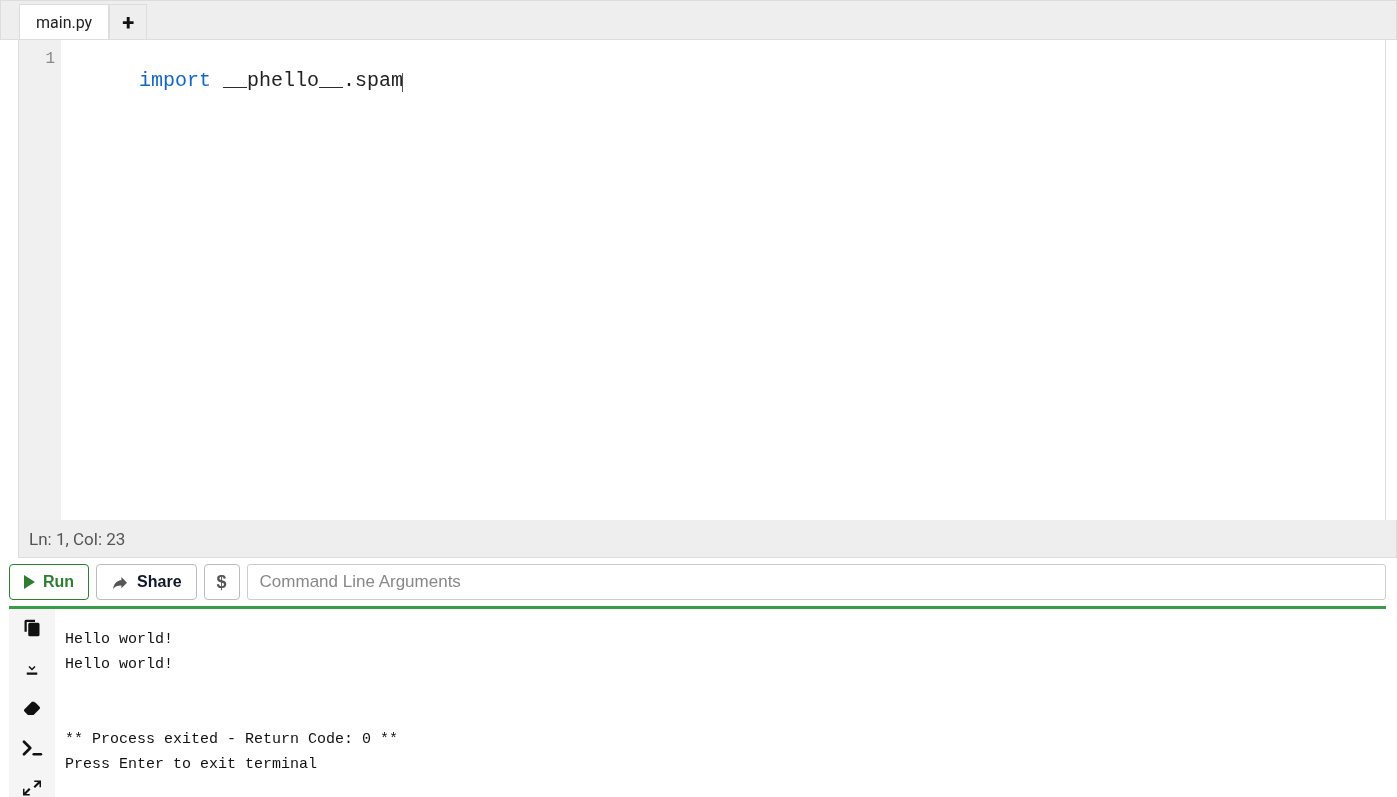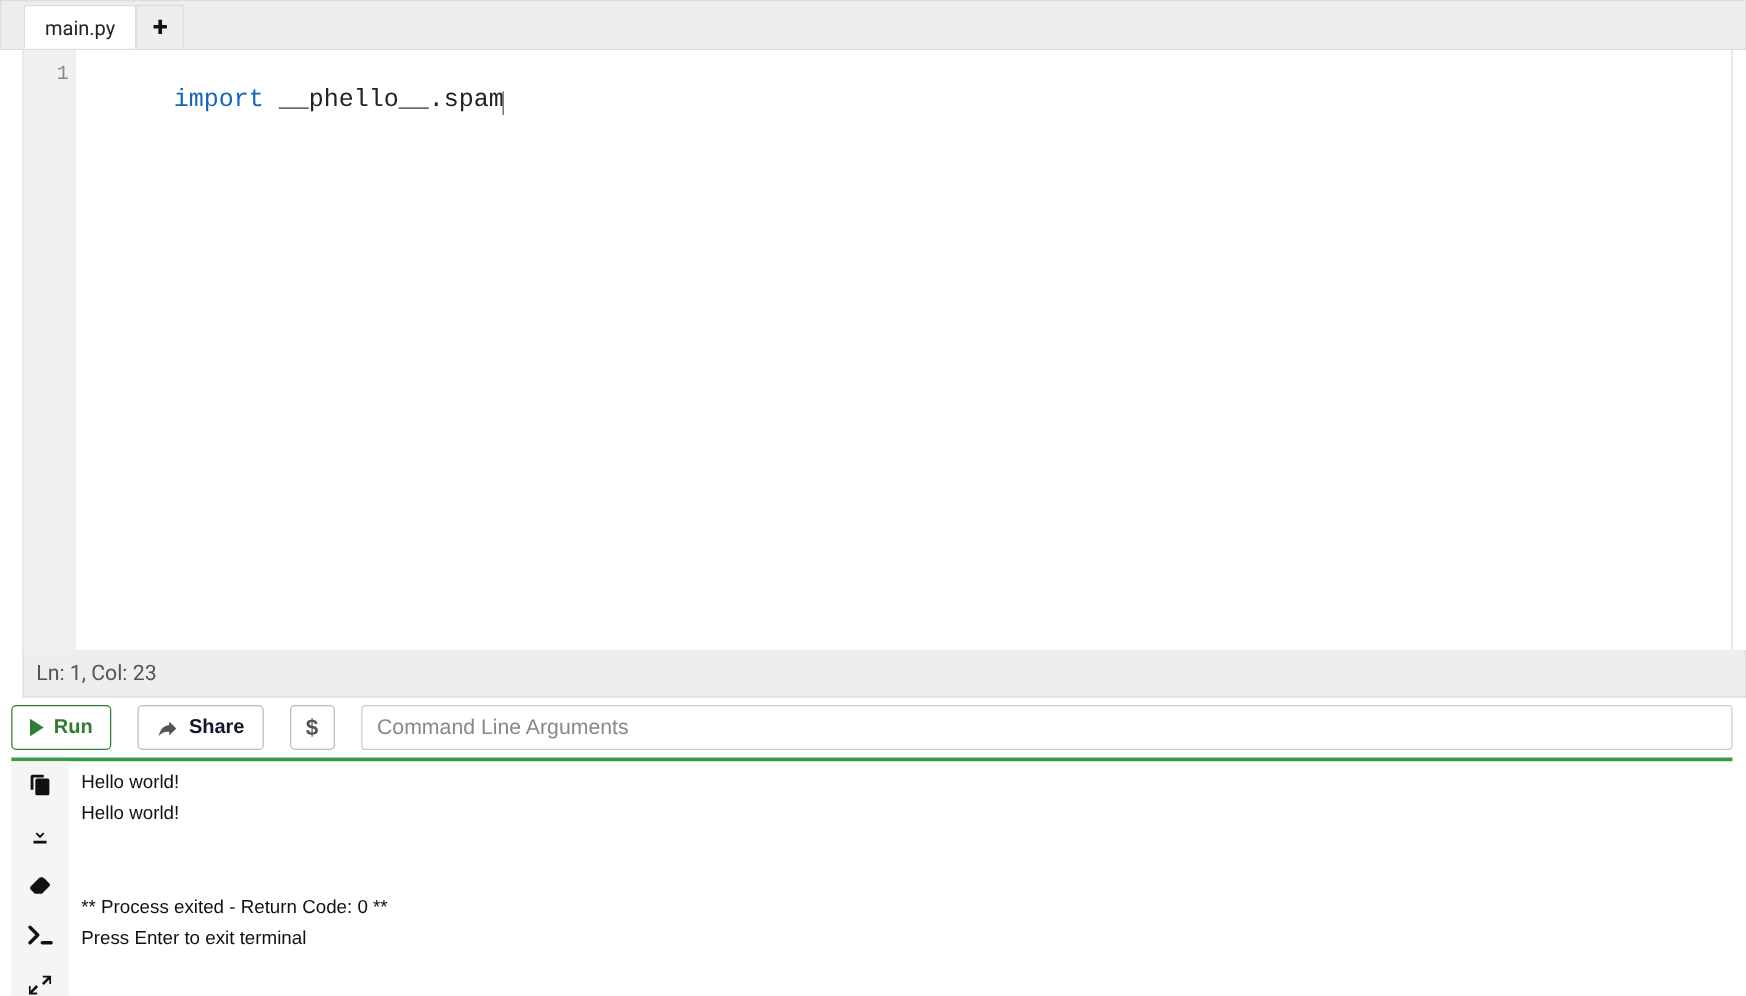--- a/index.html
+++ b/index.html
@@ -19,35 +19,35 @@
   .gutter .ln { height: 22px; line-height: 22px; }
   .code-area { flex: 1; padding: 8px 6px; font-family: "Consolas","Menlo","Courier New",monospace; font-size: 20px; line-height: 22px; white-space: pre; outline: none; position: relative; }
   .tok-kw { color: #1565c0; }
   .tok-plain { color: #222; }
   .cursor-caret { display:inline-block; width:1px; height:19px; background:#555; vertical-align: text-bottom; margin-left:-1px; }
 
   
   .status-bar { height: 38px; background: #eeeeee; border: 1px solid #ddd; border-top: none; margin-left: 18px; display: flex; align-items: center; padding: 0 10px; color: #555; font-size: 17px; }
 
   
-  .toolbar-row { display: flex; align-items: center; gap: 21px; padding: 6px 0 6px 9px; margin-right: 11px; }
+  .toolbar-row { display: flex; align-items: center; gap: 7px; padding: 6px 0 6px 9px; margin-right: 11px; }
   .btn { height: 36px; border: 1px solid #bbb; border-radius: 4px; background: #fff; display: inline-flex; align-items: center; gap: 8px; padding: 0 14px; font-size: 16px; font-weight: 600; color: #0f172a; cursor: pointer; }
   .btn.run { border-color: #2e7d32; color: #2e7d32; font-weight: 700; }
   .btn.icon-only { padding: 0 12px; font-weight: 700; font-size: 18px; color: #555; }
   .cmd-input { flex: 1; height: 36px; border: 1px solid #ccc; border-radius: 3px; padding: 0 12px; font-size: 17px; color: #000000; }
   .cmd-input::placeholder { color: #888; }
 
   .play-icon { width: 0; height: 0; border-left: 11px solid #2e7d32; border-top: 7px solid transparent; border-bottom: 7px solid transparent; }
   .share-icon { font-size: 17px; color: #555; }
 
   
   .console-panel { flex: 1; display: flex; margin-left: 9px; margin-right: 11px; border-top: 3px solid #3a9b4a; background: #fff; min-height: 0; }
   .console-iconbar { width: 46px; background: #f5f5f5; display: flex; flex-direction: column; align-items: center; padding-top: 10px; gap: 22px; }
   .cicon { width: 24px; height: 22px; display:flex; align-items:center; justify-content:center; cursor: pointer; color:#111; }
-  .console-out { flex: 1; padding: 4px 10px; font-family: Liberation Sans, sans-serif; font-size: 15px; line-height: 25px; white-space: pre; color: #111; overflow: auto; }
+  .console-out { flex: 1; padding: 18px 10px; font-family: Liberation Mono, monospace; font-size: 15px; line-height: 25px; white-space: pre; color: #111; overflow: auto; }
 
   
   svg { display:block; }
 </style>
 </head>
 <body>
 
 <div class="app">
 
   <div class="tab-bar">

